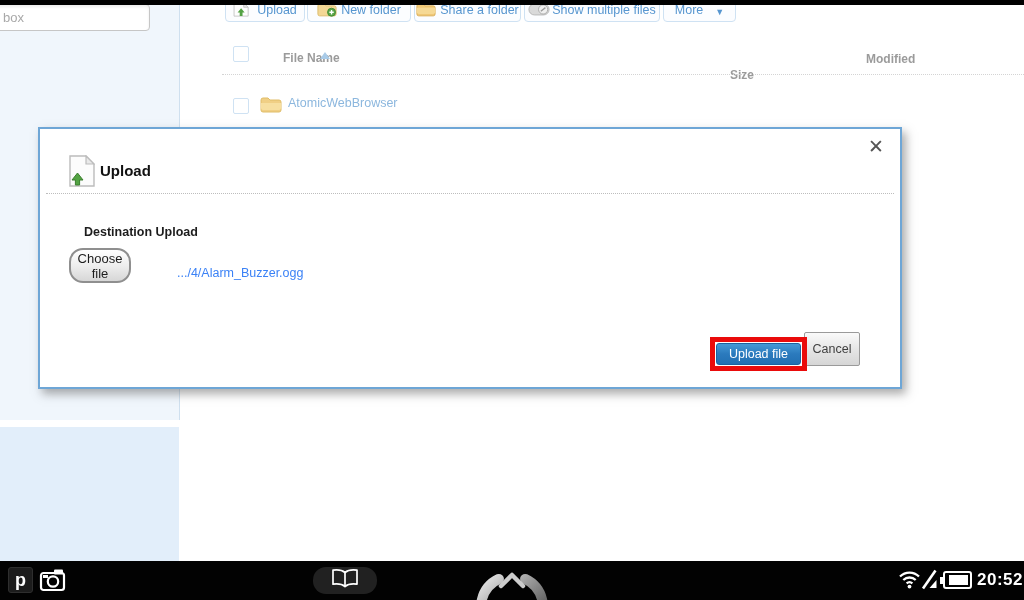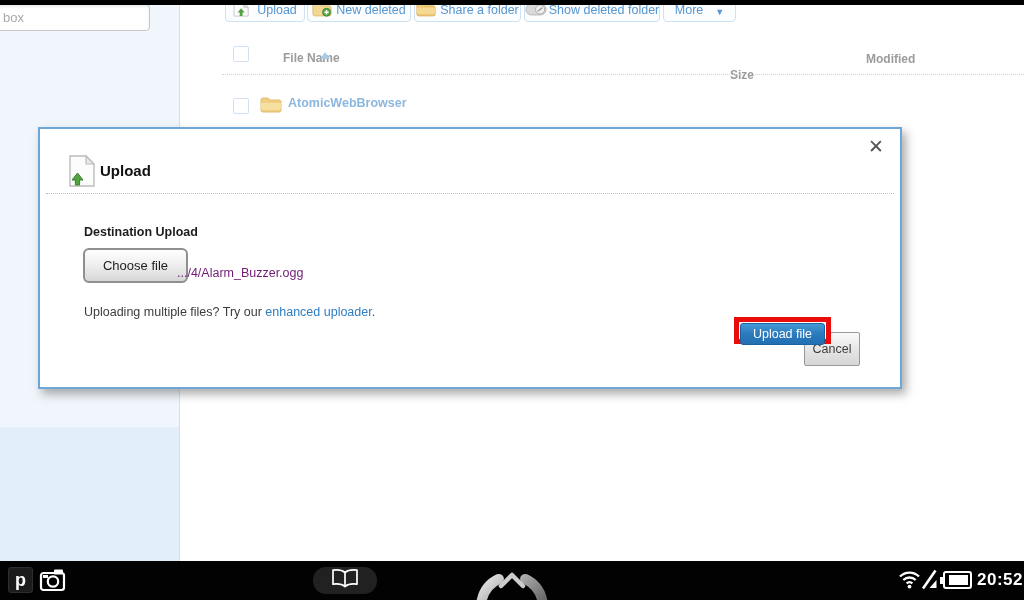--- a/index.html
+++ b/index.html
@@ -4,56 +4,56 @@
 <style>
   * { margin:0; padding:0; box-sizing:border-box; }
   html,body { width:1024px; height:600px; overflow:hidden; }
   body { font-family:"Liberation Sans", sans-serif; background:#fff; position:relative; }
   #screen { position:absolute; inset:0; width:1024px; height:600px; background:#fff; overflow:hidden; }
 
   
   .top-strip { position:absolute; left:0; top:0; width:1024px; height:5px; background:#000; z-index:30; }
 
   
-  .sidebar { position:absolute; left:0; top:0; width:180px; height:561px; background:#f0f6fc; border-right:1px solid #cfe0ef; }
+  .sidebar { position:absolute; left:0; top:0; width:180px; height:420px; background:#f0f6fc; border-right:1px solid #cfe0ef; }
   .sidebar-lower { position:absolute; left:0; top:427px; width:179px; height:134px; background:#e2eefa; }
   .search-box { position:absolute; left:-4px; top:4px; width:154px; height:27px; background:#fff;
     border:1px solid #c6c6c6; border-radius:0 4px 4px 0; box-shadow:inset 0 2px 3px rgba(0,0,0,.08);
     font-size:13px; color:#a9a9a9; line-height:25px; padding-left:6px; overflow:hidden; }
 
   
   .tb-btn { position:absolute; top:-10px; height:32px; background:#fcfdff; border:1px solid #cfe2f3;
     border-radius:0 0 4px 4px; display:flex; align-items:flex-end; justify-content:center;
     padding-bottom:4px; gap:6px; }
   .tb-label { font-size:12.5px; color:#5796d0; white-space:nowrap; }
   .tb-caret { font-size:9px; color:#5796d0; margin-left:6px; }
   .tb-icon { width:18px; height:15px; flex:0 0 auto; }
 
   
   .checkbox { position:absolute; width:16px; height:16px; background:#fff; border:1px solid #cfe2f3; border-radius:2px; }
   .col-header { position:absolute; font-size:12px; font-weight:bold; color:#9b9b9b; }
   .sort-arrow { position:absolute; width:0; height:0; border-left:5px solid transparent; border-right:5px solid transparent; border-bottom:7px solid #a9cbe8; }
   .list-divider { position:absolute; left:222px; right:0; top:74px; border-bottom:1px dotted #d4d4d4; }
-  .row-link { position:absolute; font-size:12.5px; color:#8cb7de;font-weight:bold; }
+  .row-link { position:absolute; font-size:12.5px; color:#8cb7de; }
 
   
   .dialog { position:absolute; left:38px; top:127px; width:864px; height:262px; background:#fff;
     border:2px solid #6ea6d6; box-shadow:4px 5px 9px rgba(90,90,90,.5); z-index:20; }
   .dlg-close { position:absolute; right:16px; top:8px; font-size:19px; color:#555; cursor:default; line-height:1; }
   .dlg-title { position:absolute; left:60px; top:33px; font-size:15px; font-weight:bold; color:#111; }
   .dlg-header-icon { position:absolute; left:28px; top:26px; }
   .dlg-divider { position:absolute; left:6px; right:6px; top:64px; border-bottom:1px dotted #bdbdbd; }
   .dlg-dest { position:absolute; left:44px; top:96px; font-size:12.5px; font-weight:bold; color:#1d1d1d; }
-  .choose-btn { position:absolute; left:43px; top:119px; width:105px; height:35px; border:2px solid #8f8f8f;
-    border-radius:6px; background:linear-gradient(#ffffff,#ececec 55%,#d7d7d7); font-size:13px; color:#1d1d1d;
+  .choose-btn { position:absolute; left:29px; top:119px; width:62px; height:35px; border:2px solid #8f8f8f;
+    border-radius:14px; background:linear-gradient(#ffffff,#ececec 55%,#d7d7d7); font-size:13px; color:#1d1d1d;
     display:flex; align-items:center; justify-content:center; font-family:"Liberation Sans",sans-serif; }
-  .dlg-filename { position:absolute; left:137px; top:137px; font-size:12.5px; color:#701a75;text-align:center; }
+  .dlg-filename { position:absolute; left:137px; top:137px; font-size:12.5px; color:#3b82f6;text-align:center; }
   .dlg-multiline { position:absolute; left:44px; top:176px; font-size:12.5px; color:#3c3c3c; }
   .dlg-link { color:#2f7cc3; cursor:pointer; }
-  .red-annotation { position:absolute; left:670px; top:188px; width:97px; height:27px; border:5px solid #ea0b0b; background:#fff; z-index:22;margin-left:24px; }
+  .red-annotation { position:absolute; left:670px; top:208px; width:97px; height:34px; border:5px solid #ea0b0b; background:#fff; z-index:22; }
   .upload-btn { position:absolute; left:1px; top:1px; width:85px; height:22px; border:1px solid #1b62a0; border-radius:3px;
     background:linear-gradient(#4599d6,#2b7abd 50%,#2270b2); color:#fff; font-size:12.5px;
     display:flex; align-items:center; justify-content:center; font-family:"Liberation Sans",sans-serif; }
   .cancel-btn { position:absolute; left:764px; top:203px; width:56px; height:34px; border:1px solid #9a9a9a; border-radius:2px;
     background:linear-gradient(#fafafa,#e4e4e4 55%,#d6d6d6); color:#3f3f3f; font-size:12.5px;
     display:flex; align-items:center; justify-content:center; font-family:"Liberation Sans",sans-serif; }
 
   
   .sys-bar { position:absolute; left:0; top:561px; width:1024px; height:39px; background:#020202; z-index:40; }
   .p-logo { position:absolute; left:8px; top:6px; width:25px; height:26px; background:#1c1c1c; border:1px solid #2e2e2e;
@@ -90,40 +90,40 @@
     <span class="tb-label">Upload</span>
   </div>
   <div class="tb-btn" style="left:307px; width:104px;">
     <span class="tb-icon">
       <svg width="20" height="15" viewBox="0 0 22 16">
           <path d="M1 4 q0-2 2-2 h5 l2 2 h9 q2 0 2 2 v7 q0 2 -2 2 h-16 q-2 0 -2-2 z" fill="#f3d795" stroke="#dcba66"></path>
           <circle cx="16" cy="11" r="4.4" fill="#5aa547" stroke="#3f8a31"></circle>
           <path d="M16 8.6 v4.8 M13.6 11 h4.8" stroke="#fff" stroke-width="1.5"></path>
         </svg>
     </span>
-    <span class="tb-label">New deleted</span>
+    <span class="tb-label">New folder</span>
   </div>
   <div class="tb-btn" style="left:414px; width:107px;">
     <span class="tb-icon">
       <svg width="20" height="15" viewBox="0 0 22 16">
           <path d="M1 4 q0-2 2-2 h5 l2 2 h9 q2 0 2 2 v7 q0 2 -2 2 h-16 q-2 0 -2-2 z" fill="#f0c877" stroke="#d8ab52"></path>
           <path d="M1 6 h20 v5 q0 2 -2 2 h-16 q-2 0 -2-2 z" fill="#f6d995"></path>
         </svg>
     </span>
     <span class="tb-label">Share a folder</span>
   </div>
   <div class="tb-btn" style="left:524px; width:136px;">
     <span class="tb-icon">
       <svg width="22" height="14" viewBox="0 0 24 15">
           <rect x="1" y="2" width="22" height="12" rx="6" fill="#d9d9d9" stroke="#b5b5b5"></rect>
           <circle cx="16.5" cy="8" r="5" fill="#efefef" stroke="#a8a8a8"></circle>
           <path d="M14 10 l5-4" stroke="#9a9a9a" stroke-width="1.4"></path>
         </svg>
     </span>
-    <span class="tb-label">Show deleted folder</span>
+    <span class="tb-label">Show multiple files</span>
   </div>
   <div class="tb-btn" style="left:663px; width:73px;">
     <span class="tb-label">More</span>
     <span class="tb-caret">▼</span>
   </div>
 
   <div class="checkbox" style="left:233px; top:46px;"></div>
   <div class="col-header" style="left:259px; top:51px;padding-left:24px;">File Name</div>
   <div class="sort-arrow" style="left:320px; top:52px;"></div>
   <div class="col-header" style="left:730px; top:68px;">Size</div>
@@ -148,21 +148,20 @@
           <path d="M4 25 l5.5-7 5.5 7 h-3.4 v5 h-4.2 v-5 z" fill="#53a343" stroke="#3c7f2f"></path>
         </svg>
     </span>
     <div class="dlg-title">Upload</div>
     <div class="dlg-divider"></div>
 
     <div class="dlg-dest">Destination Upload</div>
     <button class="choose-btn">Choose file</button>
     <div class="dlg-filename">.../4/Alarm_Buzzer.ogg</div>
 
-    <div class="dlg-multiline"><span>Uploading multiple files? Try our </span><span class="dlg-link">enhanced uploader</span><span>.</span></div>
 
     <div class="red-annotation">
       <button class="upload-btn">Upload file</button>
     </div>
     <button class="cancel-btn">Cancel</button>
   </div>
 
   <div class="top-strip"></div>
 
   <div class="sys-bar">

